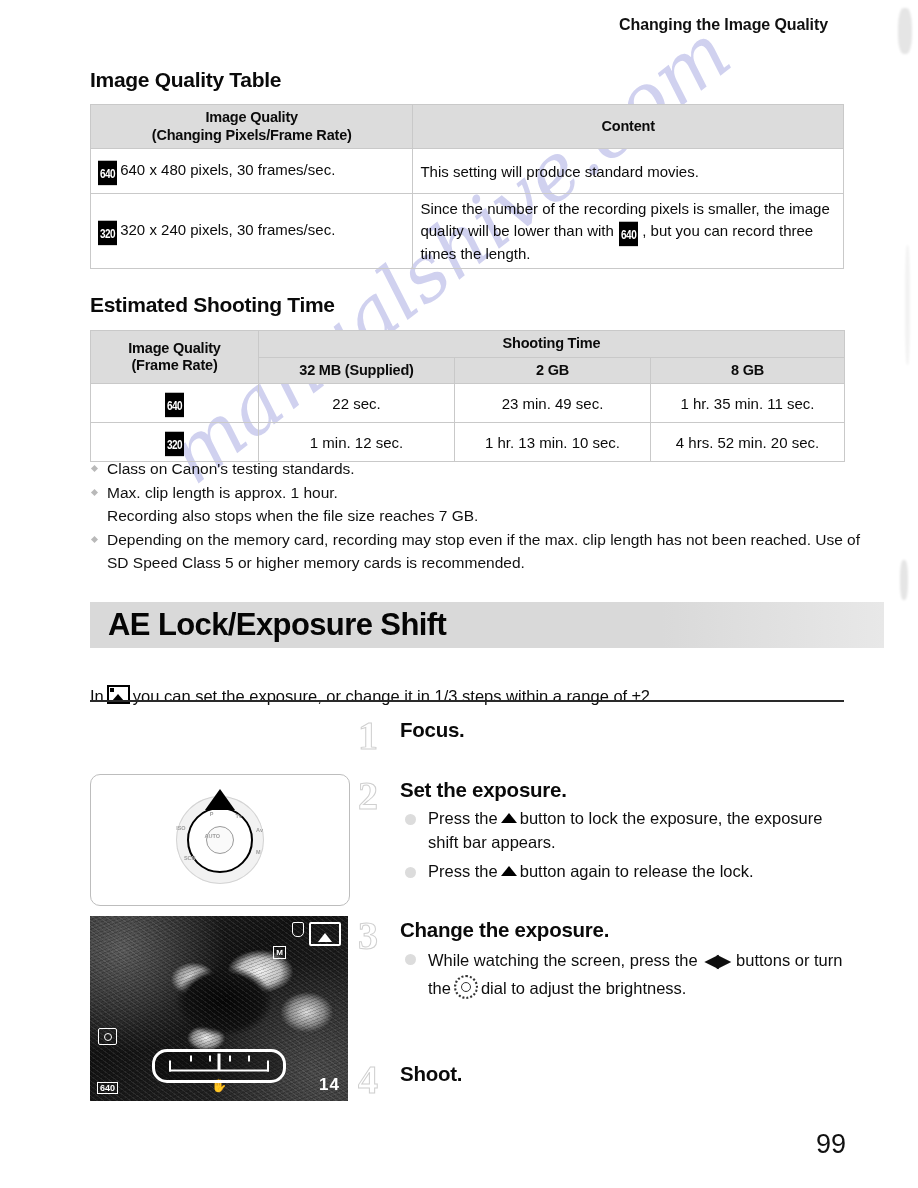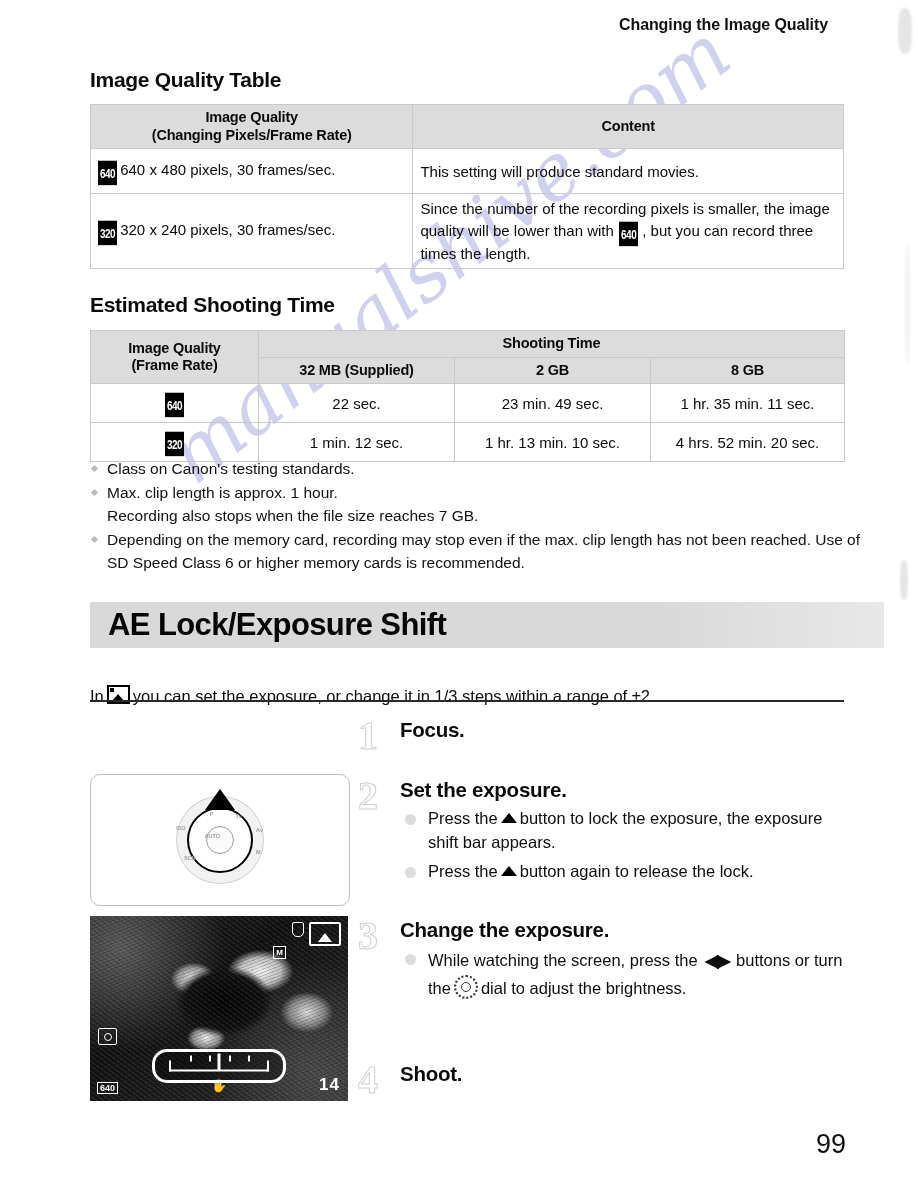--- a/index.html
+++ b/index.html
@@ -574,21 +574,21 @@
       <span class="dot"></span>
       <span>Class on Canon's testing standards.</span>
     </div>
     <div class="note">
       <span class="dot"></span>
       <span style="white-space:pre-line;">Max. clip length is approx. 1 hour.
 Recording also stops when the file size reaches 7 GB.</span>
     </div>
     <div class="note">
       <span class="dot"></span>
-      <span>Depending on the memory card, recording may stop even if the max. clip length has not been reached. Use of SD Speed Class 6 or higher memory cards is recommended.</span>
+      <span>Depending on the memory card, recording may stop even if the max. clip length has not been reached. Use of SD Speed Class 5 or higher memory cards is recommended.</span>
     </div>
   </div>
 
   <div id="banner">
     <div class="banner-text">AE Lock/Exposure Shift</div>
   </div>
 
   <div id="intro">
     <span>In</span><span class="movie-icon"></span><span>you can set the exposure, or change it in 1/3 steps within a range of ±2.</span>
   </div>

